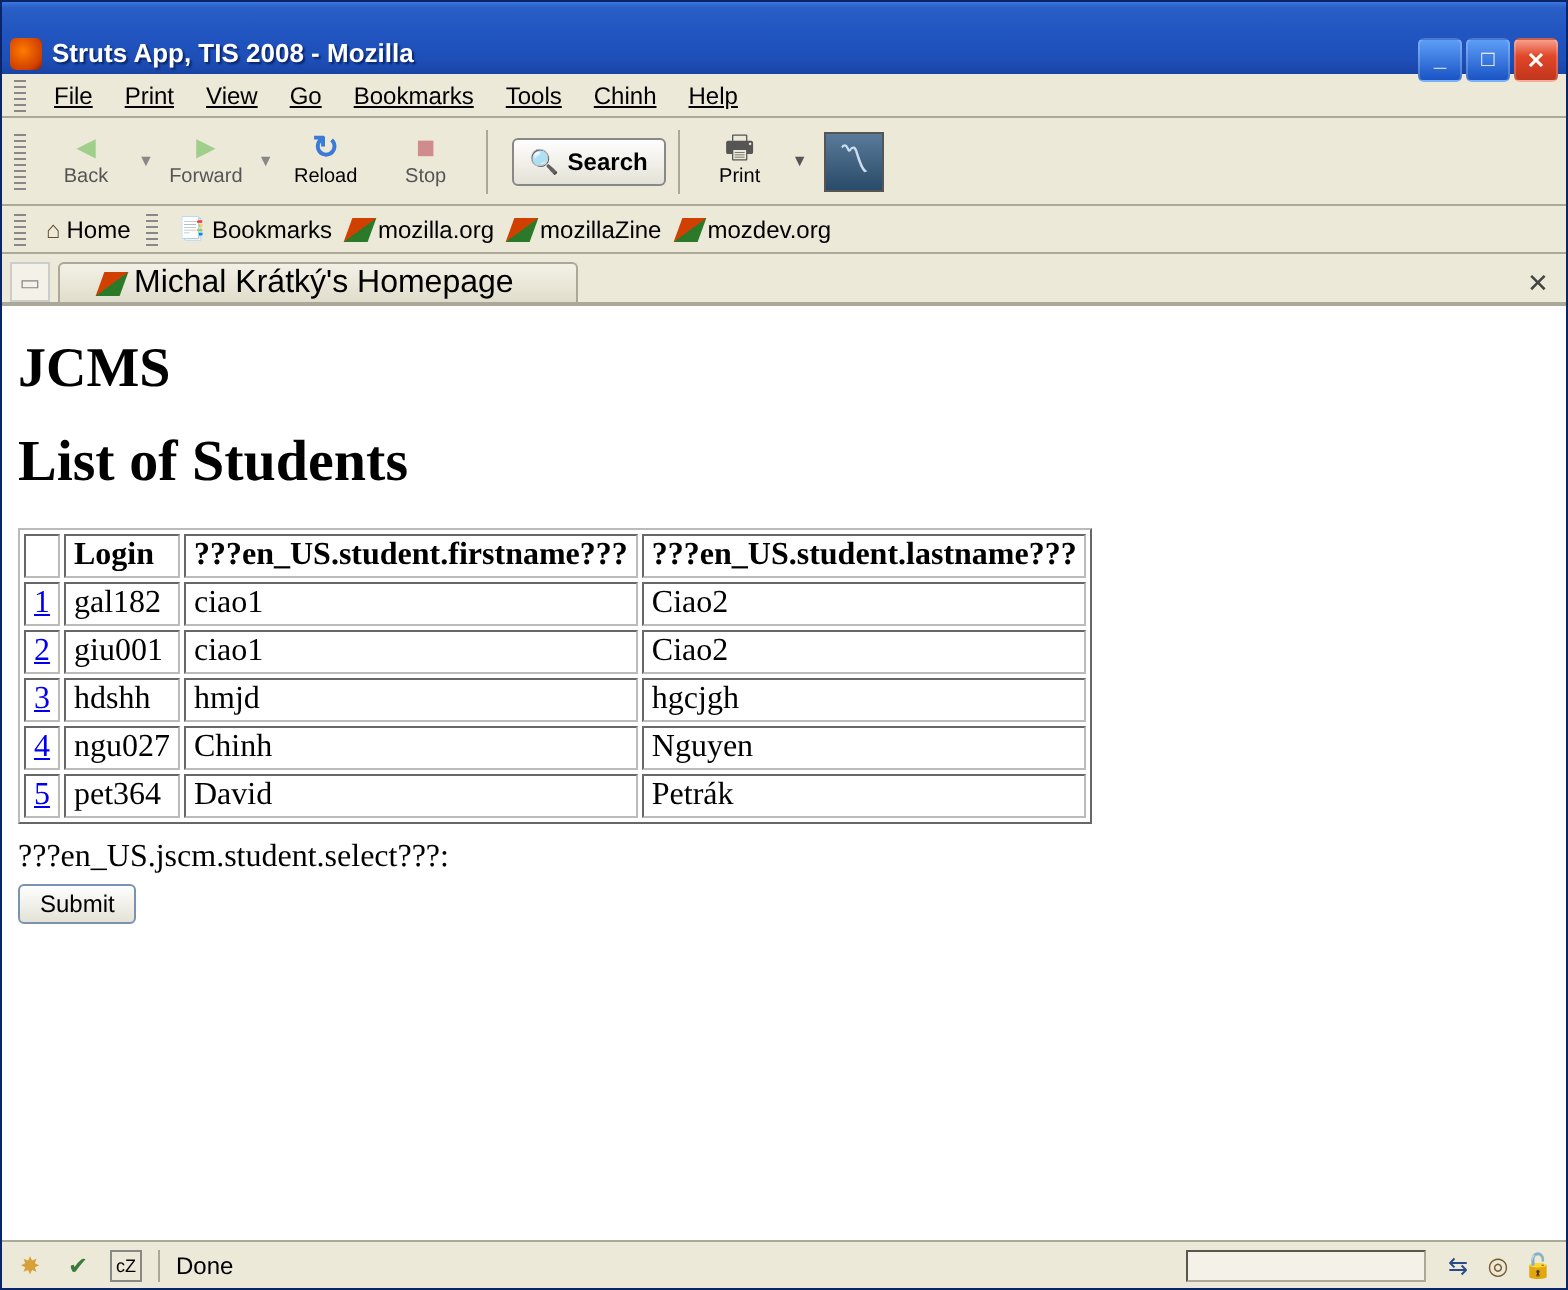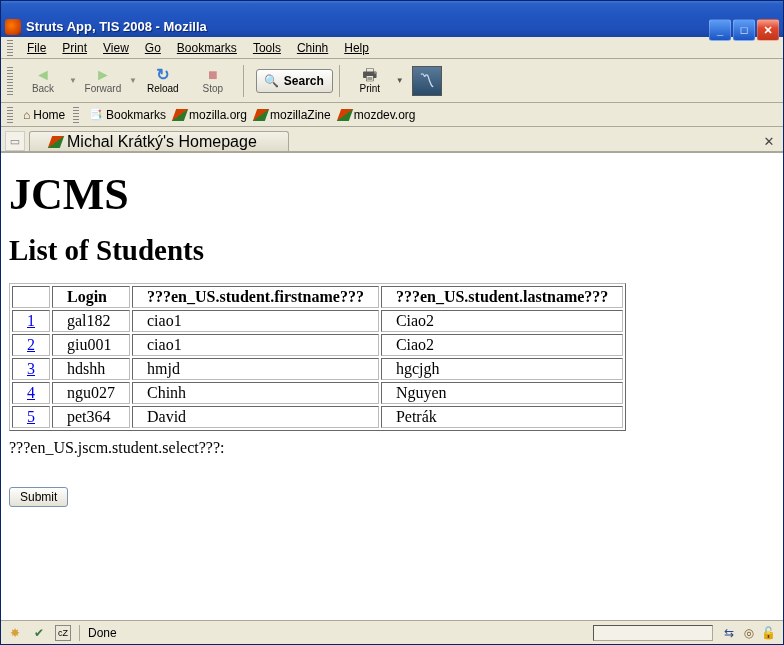--- a/index.html
+++ b/index.html
@@ -120,31 +120,31 @@
   display: flex; align-items: center; padding: 0 20px; gap: 5px; font-size: 16px;
 }
 .tab.inactive { background: linear-gradient(to bottom, #f3f1e7, #e1ddcc); }
 .tab.active { background: #fffde8; border-top: 2px solid #f0b000; position: relative; top: 1px; }
 .tab .moz-ico { width: 12px; height: 12px; background: linear-gradient(135deg, #d04000 50%, #2a7a2a 50%); transform: skewX(-20deg);}
 .tabstrip .closetab { margin-left: auto; width: 20px; height: 20px; display:flex;align-items:center;justify-content:center; font-size: 13px; color:#444; cursor:default;}
 .content {
   background: #fff; height: 479px; overflow: auto; padding: 10px 8px;
   font-family: "Times New Roman", serif; font-size: 16px; color: #000;
 }
-.content h1 { font-size: 44px; font-weight: bold; margin: 6px 0 14px; }
+.content h1 { font-size: 28px; font-weight: bold; margin: 6px 0 14px; }
 .content h2 { font-size: 29px; font-weight: bold; margin: 8px 0 16px; }
 .content table { border-collapse: separate; border-spacing: 2px; border: 1px outset #bbb; margin-bottom: 8px;}
-.content th, .content td { border: 1px inset #bbb; padding: 1px 14px; font-size: 16px; font-family: "Times New Roman", serif; text-align: left;}
+.content th, .content td { border: 1px inset #bbb; padding: 1px 4px; font-size: 16px; font-family: "Times New Roman", serif; text-align: left;}
 .content th { font-weight: bold; }
 .content a { color: #0000ee; text-decoration: underline; }
 .content .form-label { margin: 6px 0 4px; }
 .content button.submit {
   font-family: "Tahoma", sans-serif; font-size: 12px; padding: 2px 10px;
   background: linear-gradient(to bottom, #fefefe, #e4e2d6);
-  border: 1px solid #7a93b0; border-radius: 3px; margin-top: 26px;
+  border: 1px solid #7a93b0; border-radius: 3px;
 }
 .statusbar {
   position: absolute; left:1px; right:1px; bottom: 1px;
   height: 24px; background: #ece9d8; border-top: 1px solid #aca899;
   display: flex; align-items: center; padding: 0 6px; gap: 8px; font-size: 12px;
 }
 .statusbar .sicon { width: 16px; height:16px; display:inline-flex; align-items:center; justify-content:center; font-size: 12px;}
 .statusbar .spacer { flex: 1; }
 .statusbar .well { width: 120px; height: 16px; border: 1px inset #aca899; background: #f4f2e8;}
 .statusbar .rgrp { display:flex; gap:4px; }

